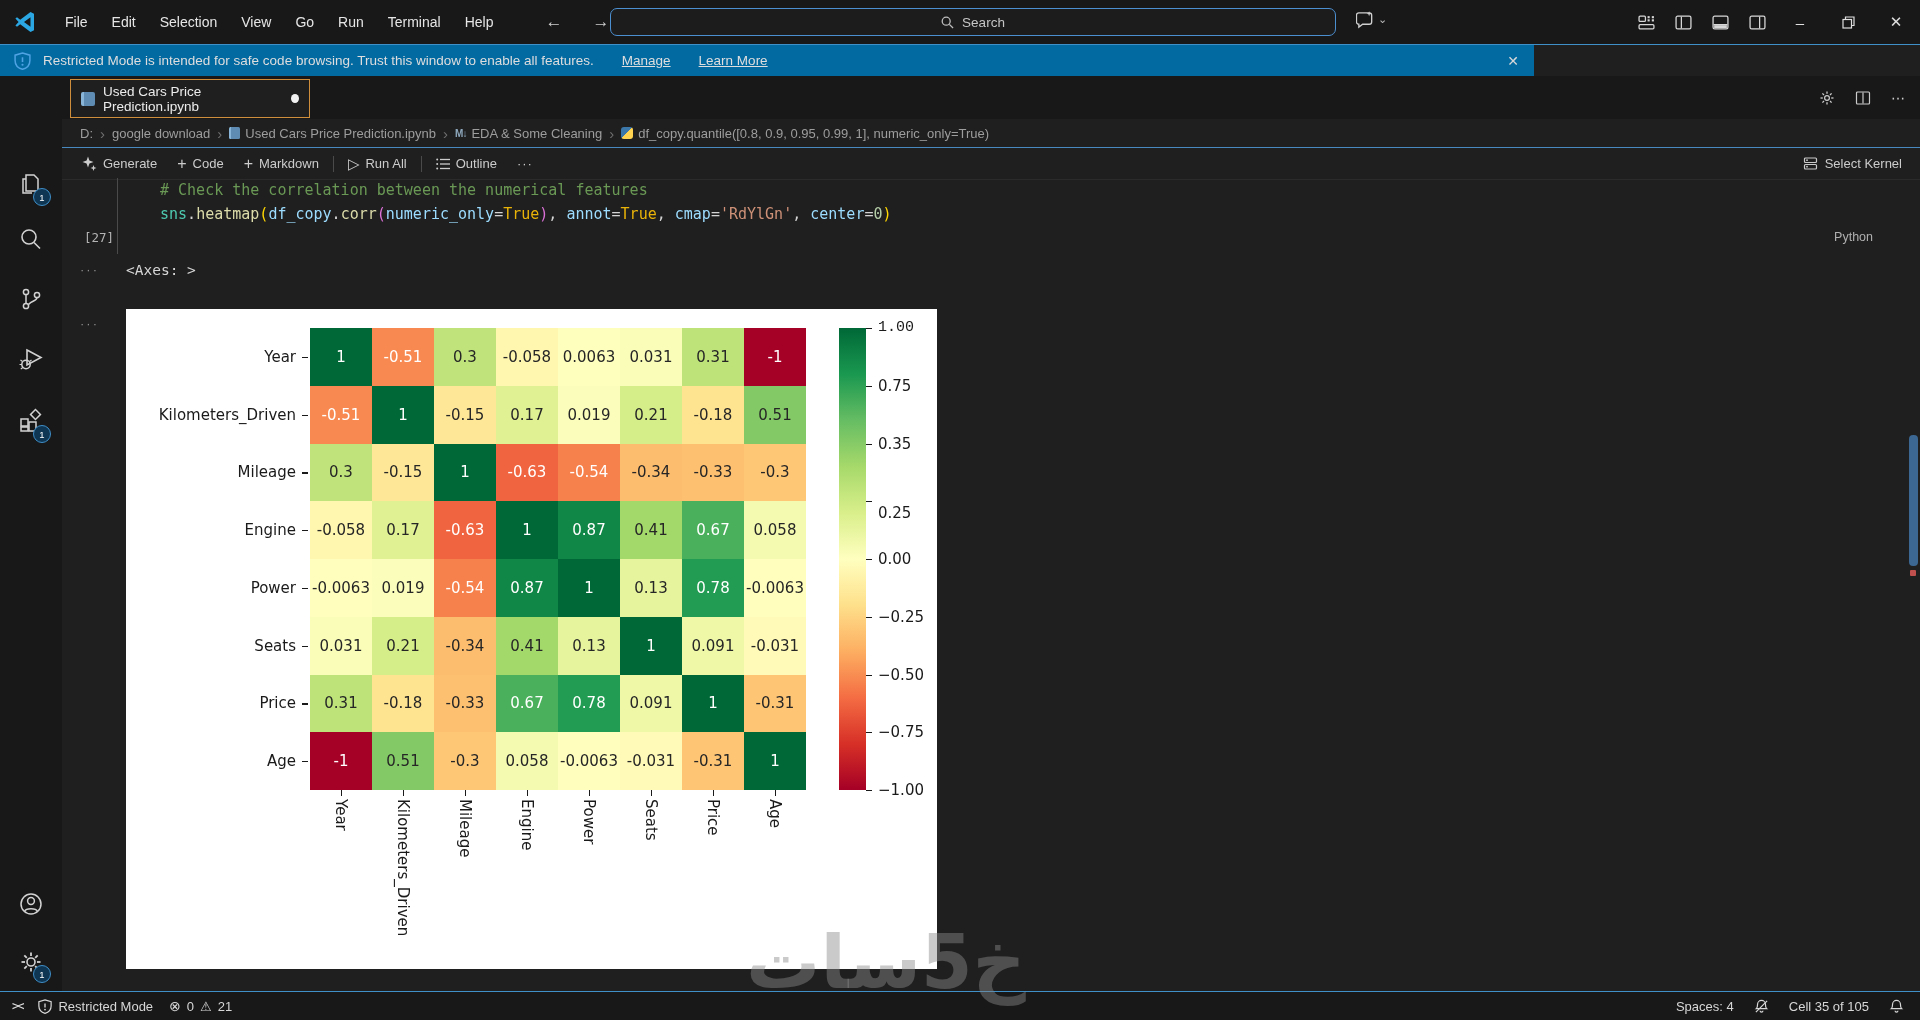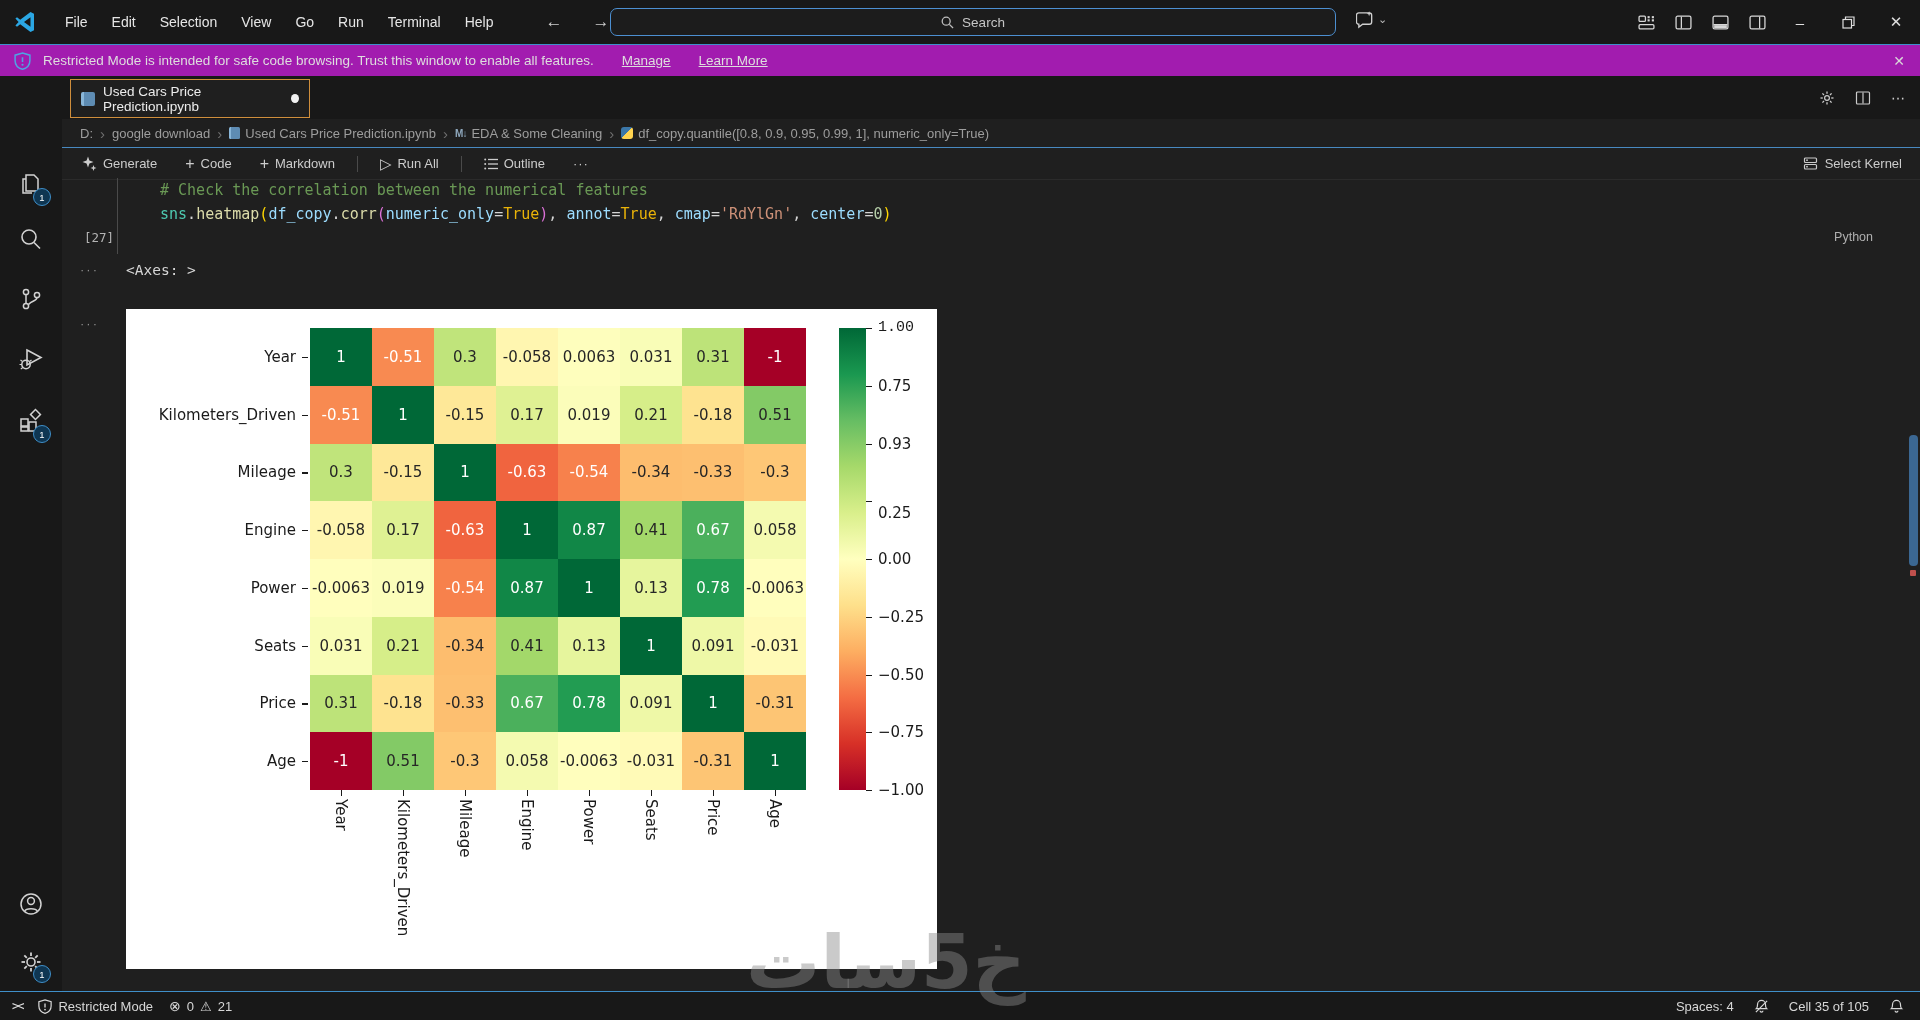--- a/index.html
+++ b/index.html
@@ -17,21 +17,21 @@
   .searchbox{position:absolute;left:610px;top:8px;width:724px;height:26px;border:1px solid #4c8fd1;
              border-radius:7px;background:#1c1c1c;display:flex;align-items:center;justify-content:center;
              gap:8px;font-size:13.5px;color:#c6c6c6;}
   .copilot{position:absolute;left:1356px;top:10px;display:flex;align-items:center;gap:3px;color:#d0d0d0;}
   .copilot .chev{font-size:11px;color:#bdbdbd;}
   .titlebar-right{position:absolute;right:0;top:0;height:44px;display:flex;align-items:center;}
   .layout-ico{padding:0 10px;height:44px;display:flex;align-items:center;}
   .win-btn{width:48px;height:44px;display:flex;align-items:center;justify-content:center;font-size:15px;color:#e0e0e0;}
 
   
-  .banner{position:absolute;left:0;top:45px;width:1920px;height:31px;background:#a21caf;
+  .banner{position:absolute;left:0;top:45px;width:1534px;height:31px;background:#0369a1;
           display:flex;align-items:center;font-size:13.5px;color:#dedede;}
   .banner .shield{margin-left:14px;margin-right:12px;}
   .banner .lnk{margin-left:28px;text-decoration:underline;cursor:default;}
   .banner-close{position:absolute;right:15px;top:0;height:31px;display:flex;align-items:center;font-size:14px;color:#d9d9d9;}
 
   
   .activitybar{position:absolute;left:0;top:76px;bottom:28px;width:62px;background:#181818;border-right:1px solid #262626;}
   .act-ico{position:absolute;left:18px;width:26px;height:26px;}
   .badge{position:absolute;width:16px;height:16px;border-radius:50%;background:#0f3652;border:1.5px solid #3f8fc9;
          color:#fff;font-size:9.5px;display:flex;align-items:center;justify-content:center;}
@@ -50,21 +50,21 @@
   .bc-sep{margin:0 7px;color:#6f6f6f;font-size:15px;}
   .bc-ico{margin-right:5px;}
   .bc-ico.notebook-file{width:9px;height:12px;border-radius:1.5px;background:#5e8cb3;border-left:2.5px solid #89b6d8;display:inline-block;}
   .bc-ico.markdown-file{font-size:10px;font-weight:bold;color:#8fa8bd;letter-spacing:-1px;}
   .bc-ico.python-symbol{width:12px;height:12px;border-radius:3px;display:inline-block;
         background:linear-gradient(135deg,#3b77a8 0 50%,#ffd34f 50% 100%);}
   .bc-item{cursor:default;}
 
   .nbtoolbar{position:absolute;left:0;top:71px;right:0;height:31px;background:#1f1f1f;
              border-top:1px solid #4889c0;border-bottom:1px solid #2b2b2b;
-             display:flex;align-items:center;font-size:13px;color:#cccccc;padding-left:10px;gap:8px;}
+             display:flex;align-items:center;font-size:13px;color:#cccccc;padding-left:10px;}
   .tool-btn{display:flex;align-items:center;gap:6px;padding:0 10px;height:100%;}
   .tool-sep{width:1px;height:16px;background:#4a4a4a;margin:0 4px;}
   .kernel-btn{margin-left:auto;display:flex;align-items:center;gap:7px;padding-right:18px;font-size:13px;}
 
   
   .cell{position:absolute;left:55px;top:102px;right:14px;height:76px;border-left:1px solid #4a4a4a;}
   .code-lines{position:absolute;left:42px;top:0;right:0;}
   .code-line{font-family:"DejaVu Sans Mono","Liberation Mono",monospace;font-size:15px;line-height:24px;white-space:pre;}
   .tk-comment{color:#6A9955}.tk-mod{color:#4EC9B0}.tk-fn{color:#DCDCAA}.tk-var{color:#9CDCFE}
   .tk-kw{color:#eab308}.tk-str{color:#CE9178}.tk-num{color:#B5CEA8}.tk-pun{color:#d4d4d4}
@@ -458,21 +458,21 @@
         <div class="hm-cell" style="left: 432px; top: 423.25px; width: 62px; height: 57.75px; background: rgb(255, 254, 189); color: rgb(38, 38, 38);">-0.0063</div>
         <div class="hm-cell" style="left: 494px; top: 423.25px; width: 62px; height: 57.75px; background: rgb(255, 250, 183); color: rgb(38, 38, 38);">-0.031</div>
         <div class="hm-cell" style="left: 556px; top: 423.25px; width: 62px; height: 57.75px; background: rgb(253, 197, 116); color: rgb(38, 38, 38);">-0.31</div>
         <div class="hm-cell" style="left: 618px; top: 423.25px; width: 62px; height: 57.75px; background: rgb(0, 104, 55); color: rgb(255, 255, 255);">1</div>
         <div class="colorbar"></div>
         <div class="hm-tick" style="left: 740px; width: 6px; height: 1.2px; top: 19px;"></div>
         <div class="cb-label" style="top: 10px; font-family: Liberation Mono, monospace;">1.00</div>
         <div class="hm-tick" style="left: 740px; width: 6px; height: 1.2px; top: 76.75px;"></div>
         <div class="cb-label" style="top: 67.75px;">0.75</div>
         <div class="hm-tick" style="left: 740px; width: 6px; height: 1.2px; top: 134.5px;"></div>
-        <div class="cb-label" style="top: 125.5px;">0.93</div>
+        <div class="cb-label" style="top: 125.5px;">0.35</div>
         <div class="hm-tick" style="left: 740px; width: 6px; height: 1.2px; top: 192.25px;"></div>
         <div class="cb-label" style="top: 195px;">0.25</div>
         <div class="hm-tick" style="left: 740px; width: 6px; height: 1.2px; top: 250px;"></div>
         <div class="cb-label" style="top: 241px;">0.00</div>
         <div class="hm-tick" style="left: 740px; width: 6px; height: 1.2px; top: 307.75px;"></div>
         <div class="cb-label" style="top: 298.75px;">−0.25</div>
         <div class="hm-tick" style="left: 740px; width: 6px; height: 1.2px; top: 365.5px;"></div>
         <div class="cb-label" style="top: 356.5px;">−0.50</div>
         <div class="hm-tick" style="left: 740px; width: 6px; height: 1.2px; top: 423.25px;"></div>
         <div class="cb-label" style="top: 414.25px;">−0.75</div>

